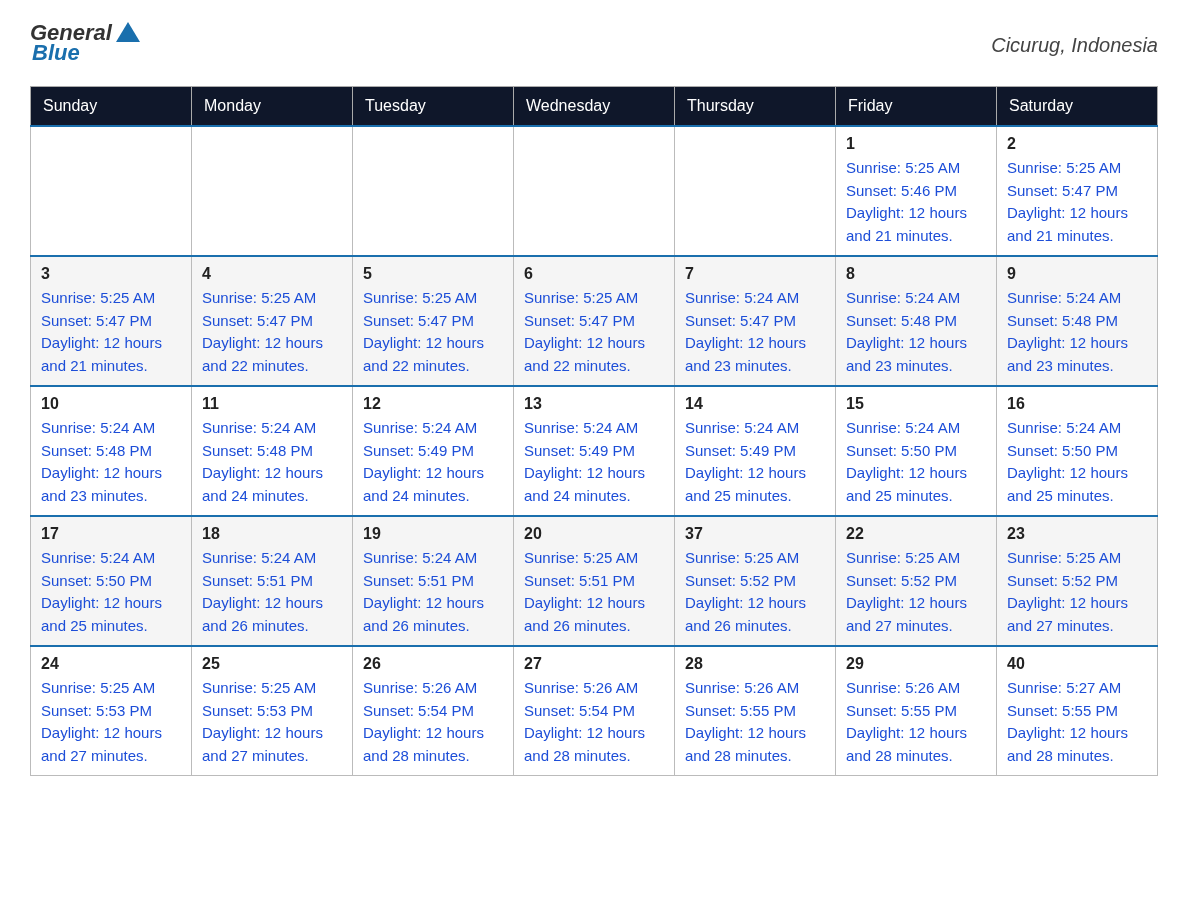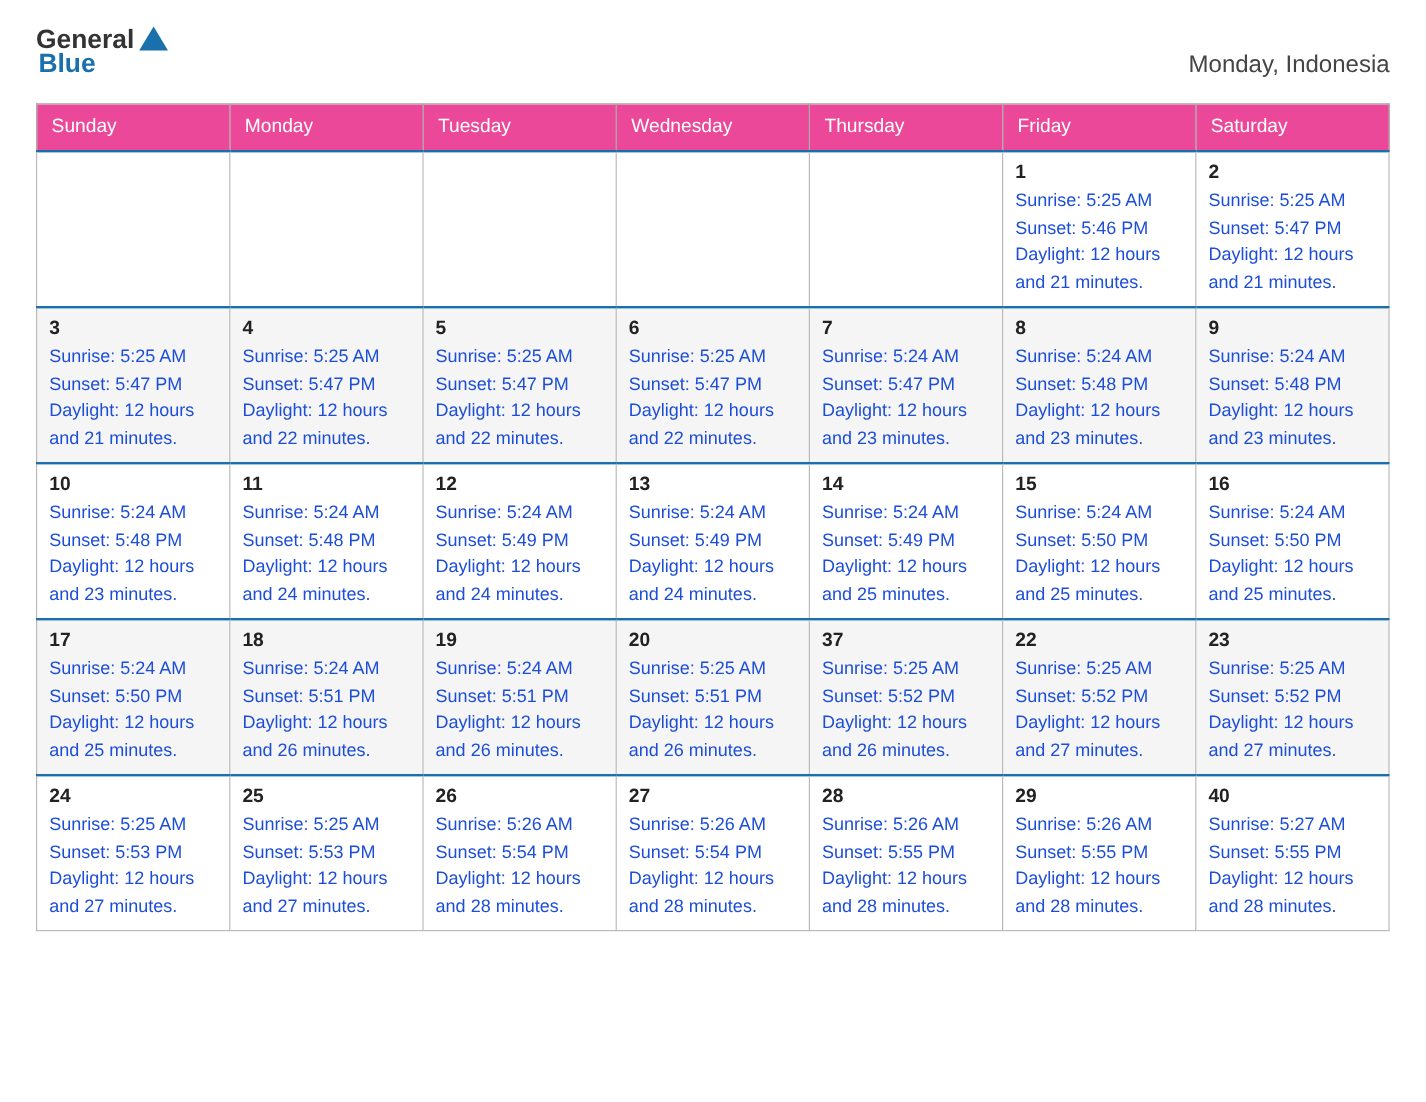--- a/index.html
+++ b/index.html
@@ -6,22 +6,23 @@
     body {
       font-family: Arial, sans-serif;
       background: #fff;
       padding: 20px 30px;
       width: 1188px;
       min-height: 918px;
     }
     .header-area {
       display: flex;
       justify-content: space-between;
-      align-items: flex-end;
+      align-items: center;
       margin-bottom: 20px;
+      font-style: italic;
     }
     .logo {
       display: flex;
       align-items: center;
       gap: 4px;
     }
     .logo-text-general {
       font-size: 22px;
       font-weight: bold;
       color: #333;
@@ -43,21 +44,21 @@
       font-size: 20px;
       color: #444;
       margin-top: 4px;
     }
     .calendar-table {
       width: 100%;
       border-collapse: collapse;
       border: 1px solid #aaa;
     }
     .calendar-table th {
-      background-color: #ec4899;
+      background-color: #0f172a;
       color: #fff;
       font-size: 16px;
       font-weight: normal;
       padding: 10px 12px;
       text-align: left;
       border: 1px solid #aaa;
     }
     .calendar-table td {
       vertical-align: top;
       padding: 8px 10px;
@@ -97,21 +98,21 @@
       <div style="display:flex; align-items:center; gap:0px;">
         <span class="logo-text-general">General</span>
         <svg width="28" height="28" viewBox="0 0 28 28" style="margin-left:2px; margin-top:-2px;">
           <polygon points="14,4 26,24 2,24" fill="#1a6fad"></polygon>
         </svg>
       </div>
       <span class="logo-text-blue" style="margin-top:-6px; margin-left:2px;">Blue</span>
     </div>
   </div>
   <div class="title-area">
-    <div class="calendar-subtitle">Monday, Indonesia</div>
+    <div class="calendar-subtitle">Cicurug, Indonesia</div>
   </div>
 </div>
 
 <table class="calendar-table">
   <thead>
     <tr>
     <th>Sunday</th>
         <th>Monday</th>
         <th>Tuesday</th>
         <th>Wednesday</th>

